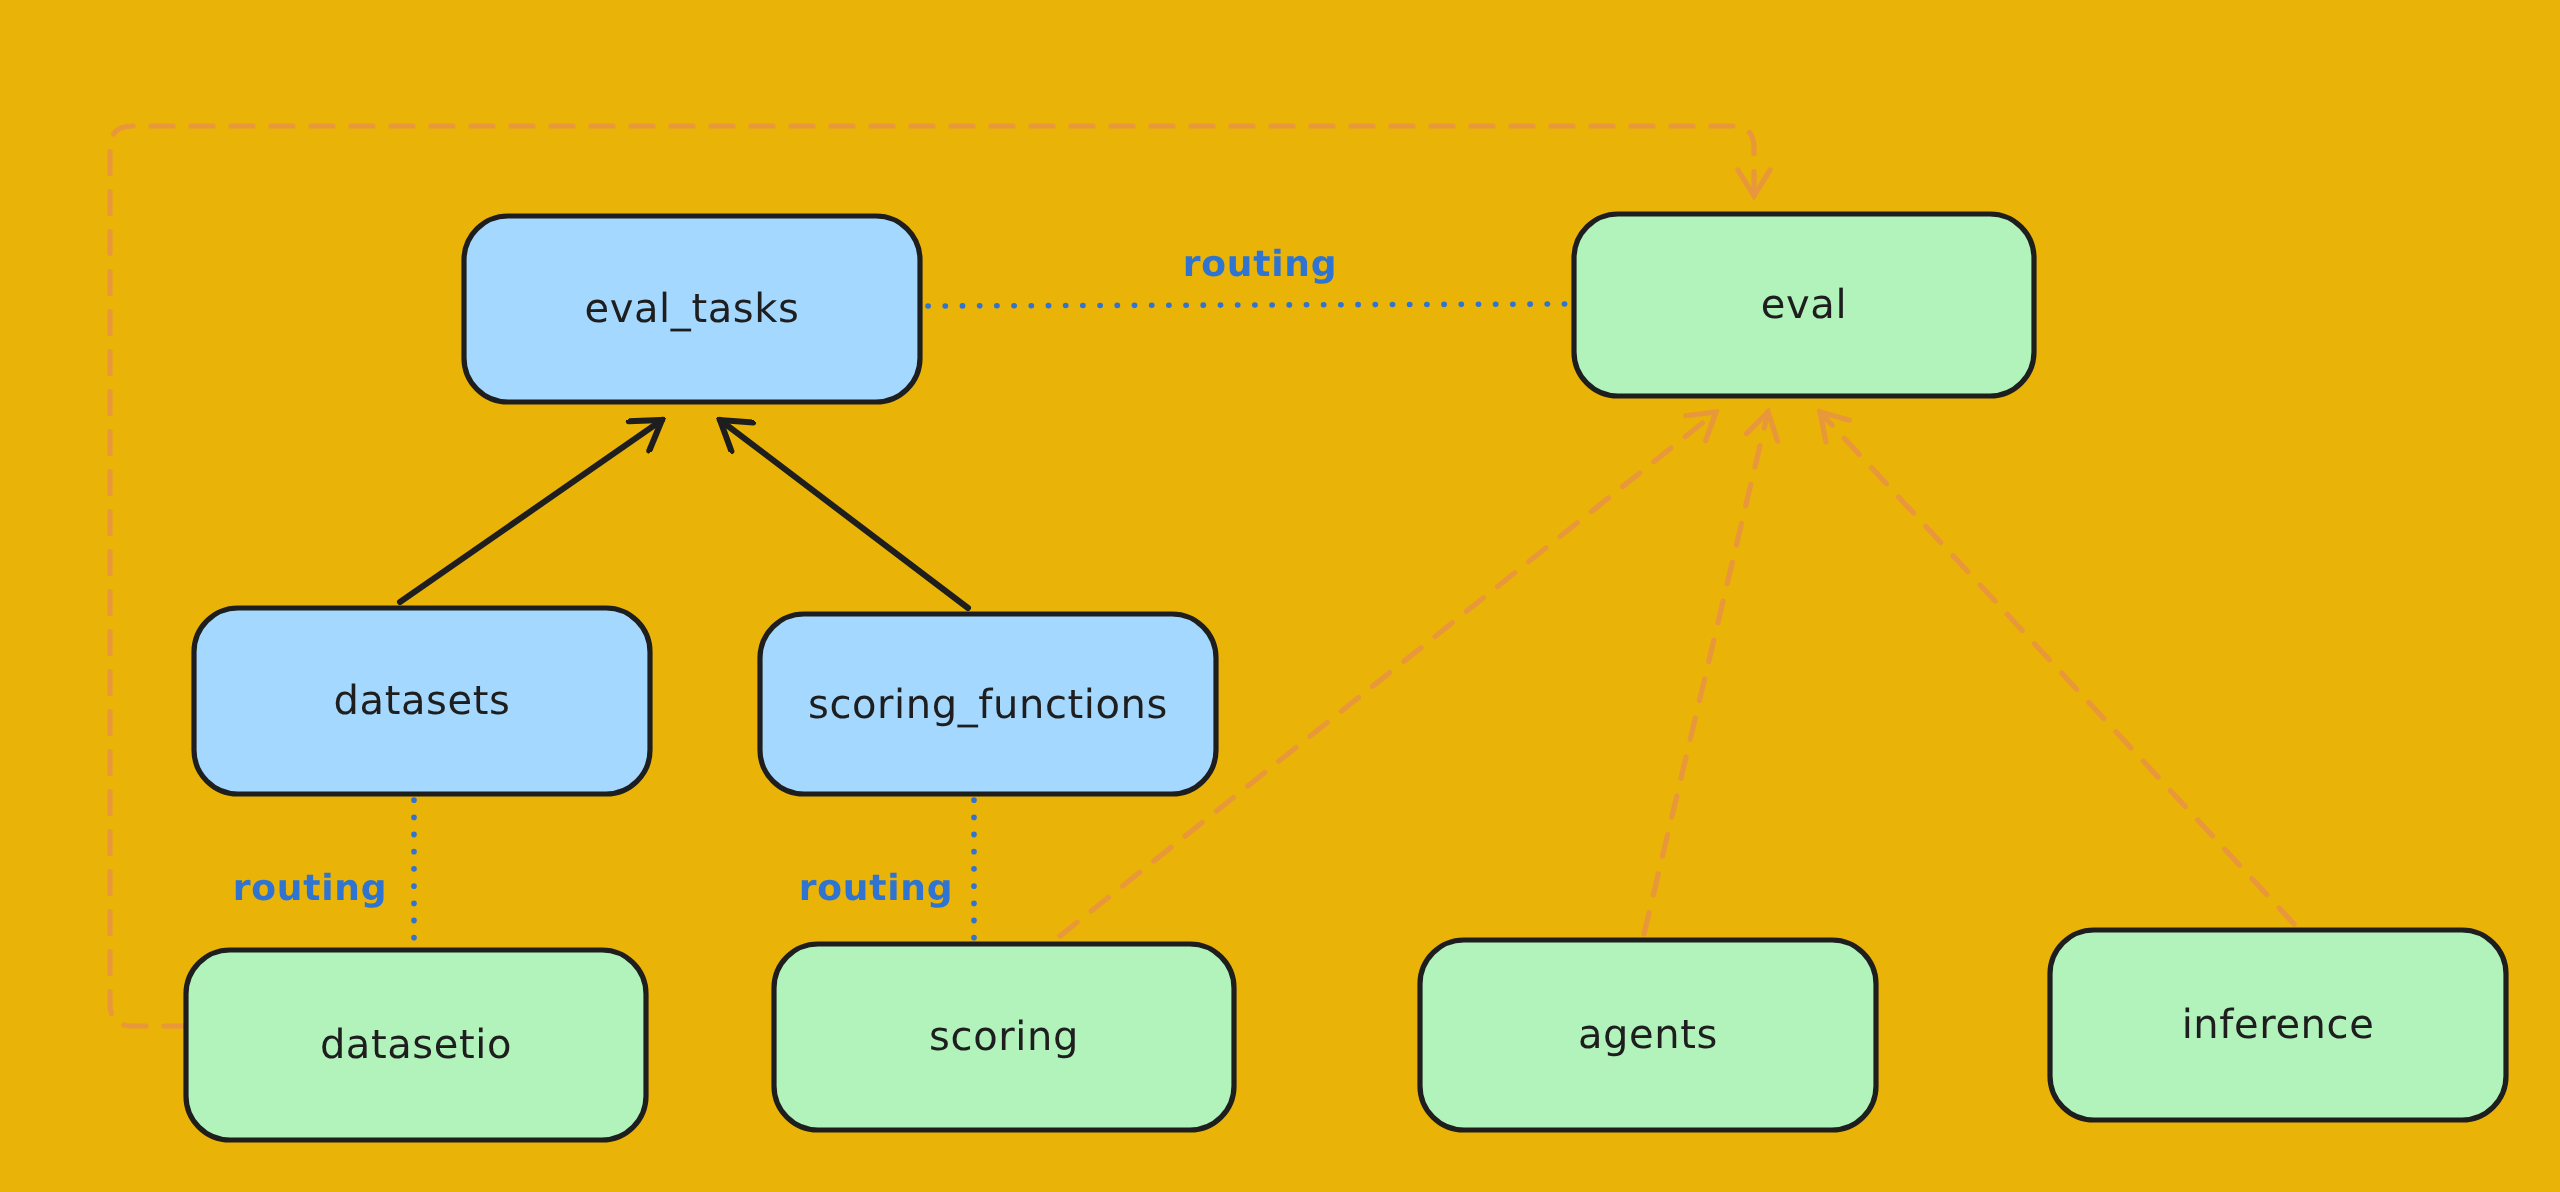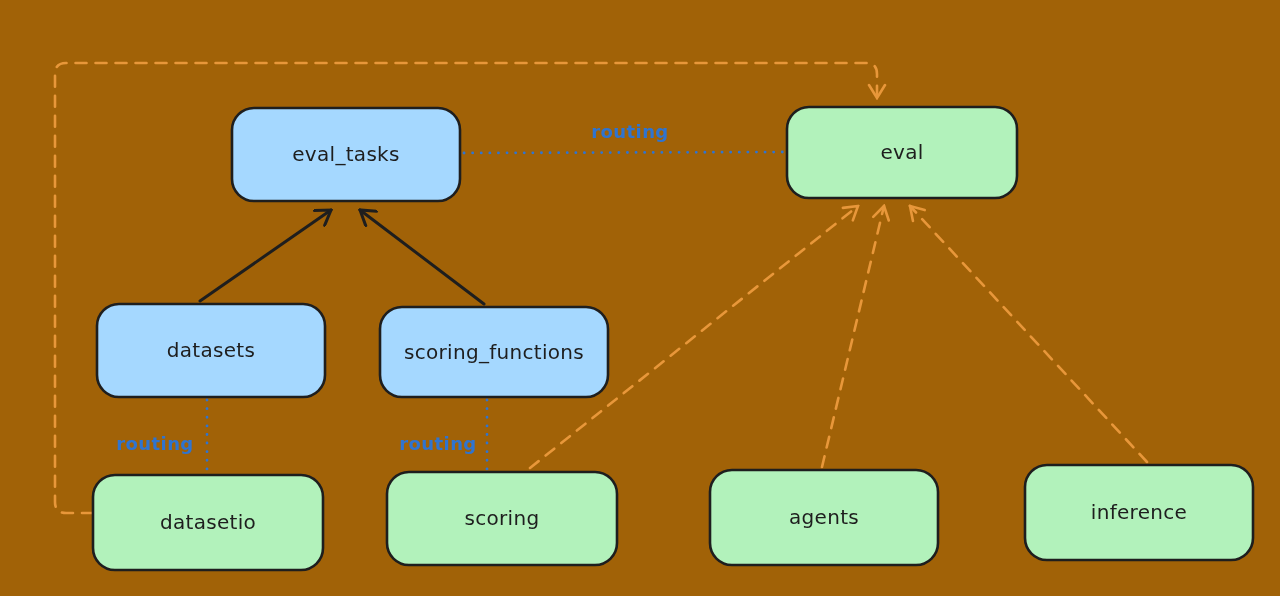--- a/index.html
+++ b/index.html
@@ -8,21 +8,21 @@
     background: #ffffff;
     width: 1280px;
     height: 596px;
     overflow: hidden;
     font-family: "DejaVu Sans", "Liberation Sans", sans-serif;
   }
   .stage {
     position: relative;
     width: 1280px;
     height: 596px;
-    background: #a16207;
+    background: #eab308;
   }
   svg { display: block; }
   .node-rect {
     stroke: #1e1e1e;
     stroke-width: 2.6;
   }
   .node-label {
     font-family: "DejaVu Sans", "Liberation Sans", sans-serif;
     font-size: 20px;
     fill: #1e1e1e;

